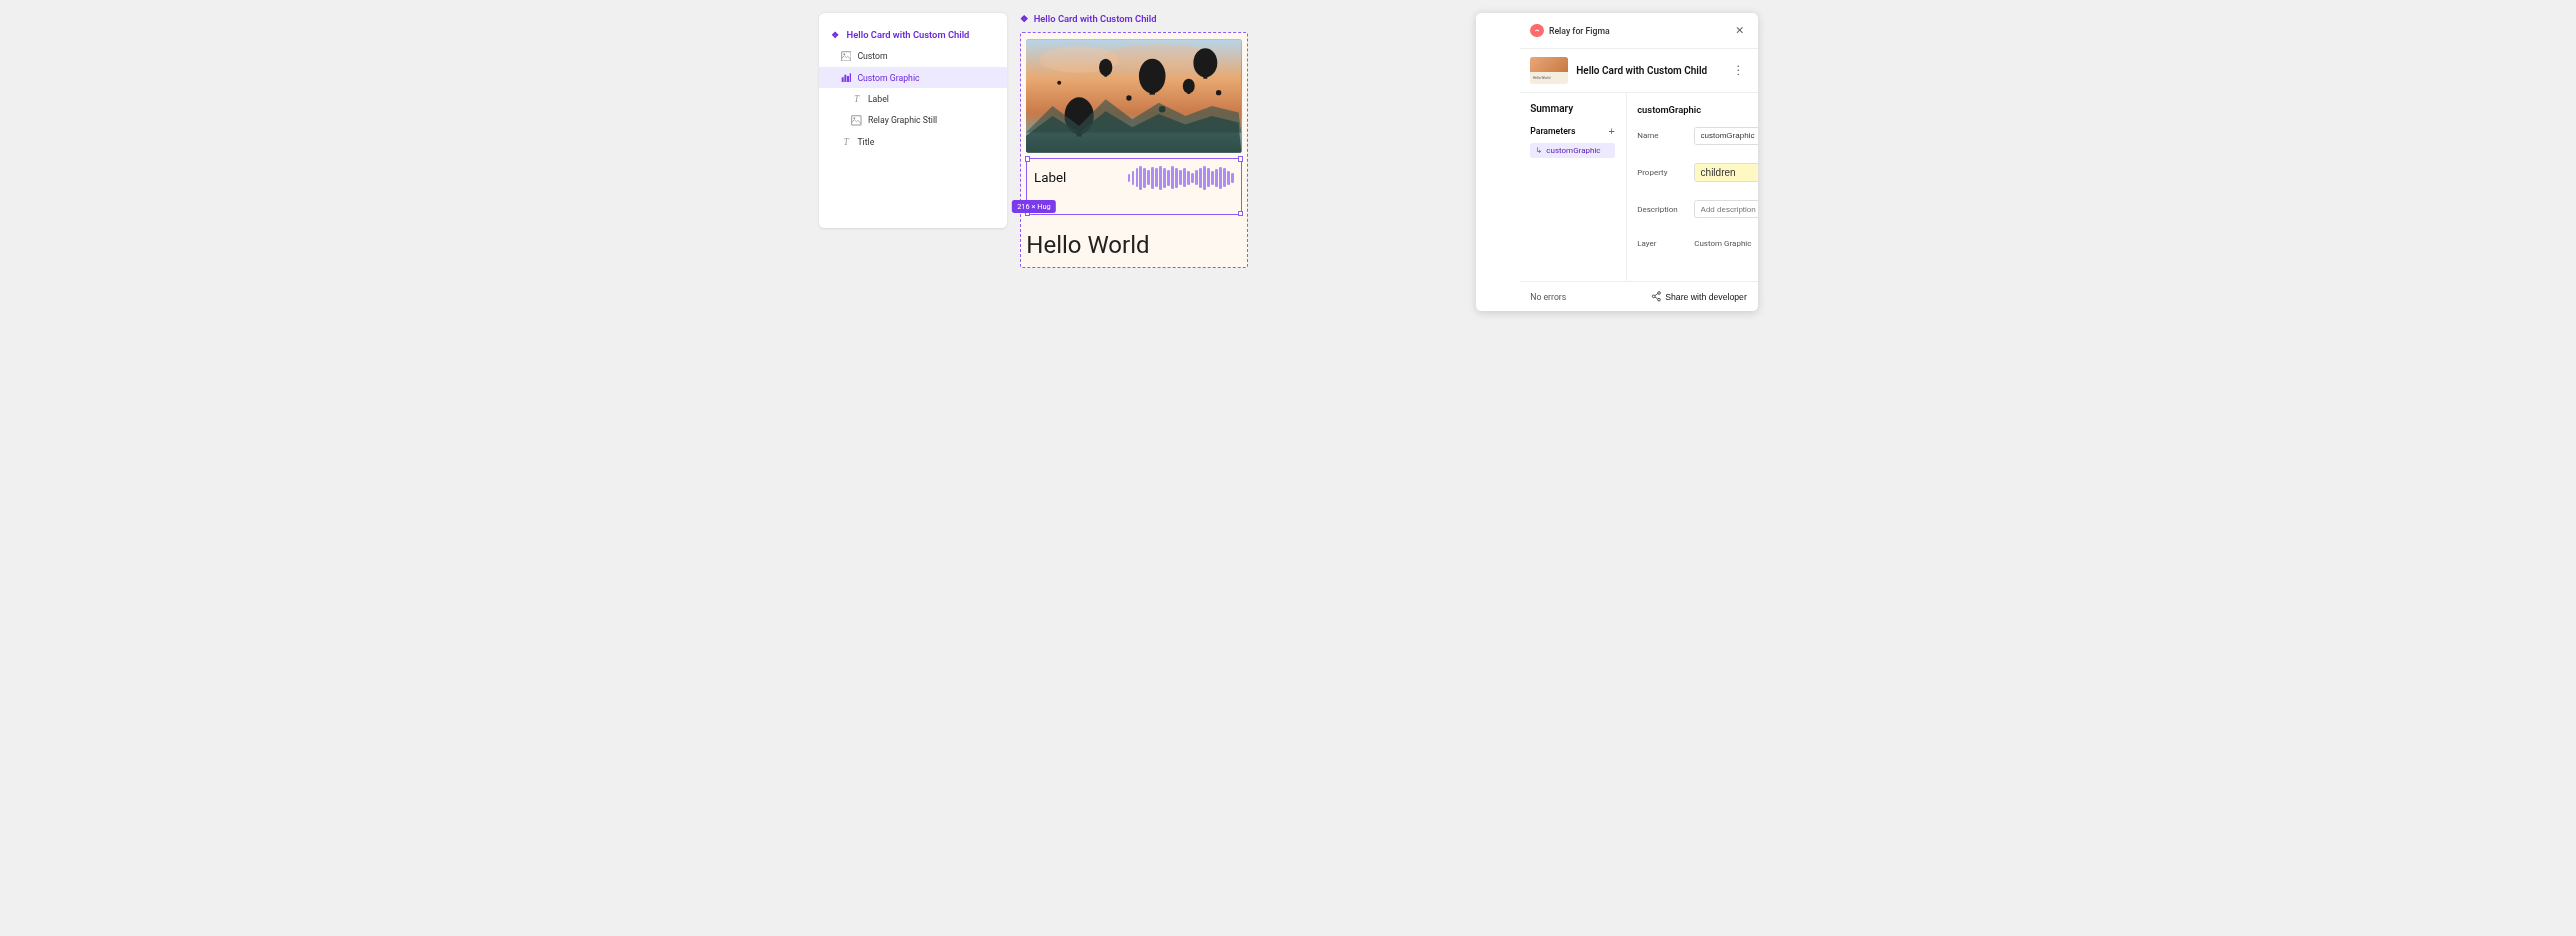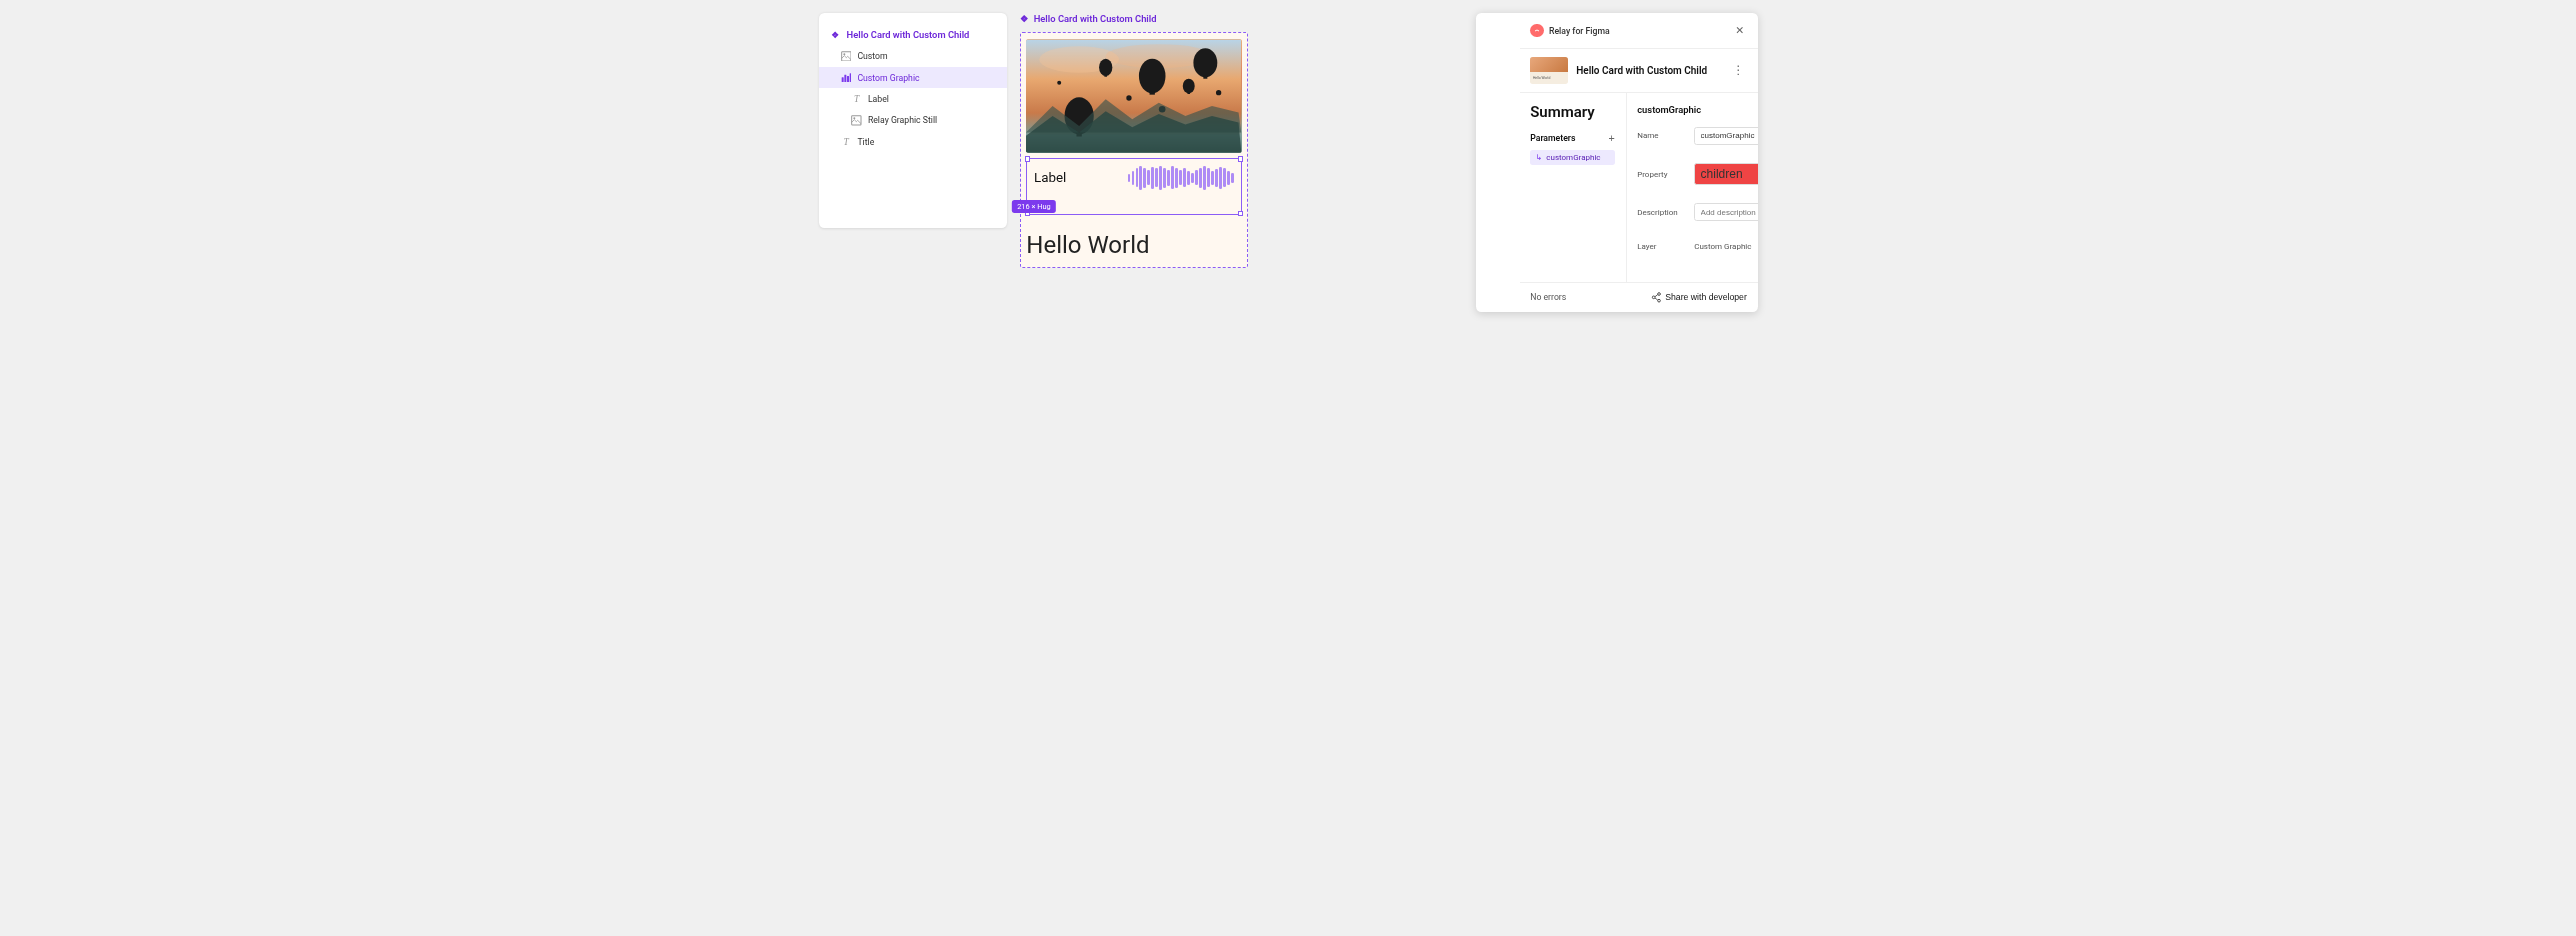--- a/index.html
+++ b/index.html
@@ -302,21 +302,21 @@
     }
 
     .summary-col {
       width: 107px;
       border-right: 0.7px solid #eee;
       padding: 10.7px;
       flex-shrink: 0;
     }
 
     .summary-heading {
-      font-size: 15px;
+      font-size: 10px;
       font-weight: 600;
       color: #111;
       margin-bottom: 10.7px;
     }
 
     .params-heading {
       font-size: 8.7px;
       font-weight: 600;
       color: #111;
       margin-bottom: 5.4px;
@@ -413,23 +413,23 @@
       position: relative;
       display: flex;
       align-items: center;
     }
 
     .select-wrapper select {
       width: 100%;
       border: 0.7px solid #ddd;
       border-radius: 2.7px;
       padding: 3.4px 19px 3.4px 5.4px;
-      font-size: 12px;
+      font-size: 10px;
       color: #333;
-      background: #ef4444;
+      background: #fef9c3;
       appearance: none;
     }
 
     .select-chevron {
       position: absolute;
       right: 5.4px;
       pointer-events: none;
       font-size: 6.7px;
       color: #666;
     }
@@ -441,20 +441,21 @@
     }
 
     .layer-target-icon {
       margin-left: 2.7px;
       cursor: pointer;
       color: #666;
     }
 
     .right-footer {
       display: flex;
+      align-items: center;
       justify-content: space-between;
       padding: 9.4px 10.7px;
       border-top: 0.7px solid #eee;
     }
 
     .no-errors {
       font-size: 8.7px;
       color: #555;
     }
 

